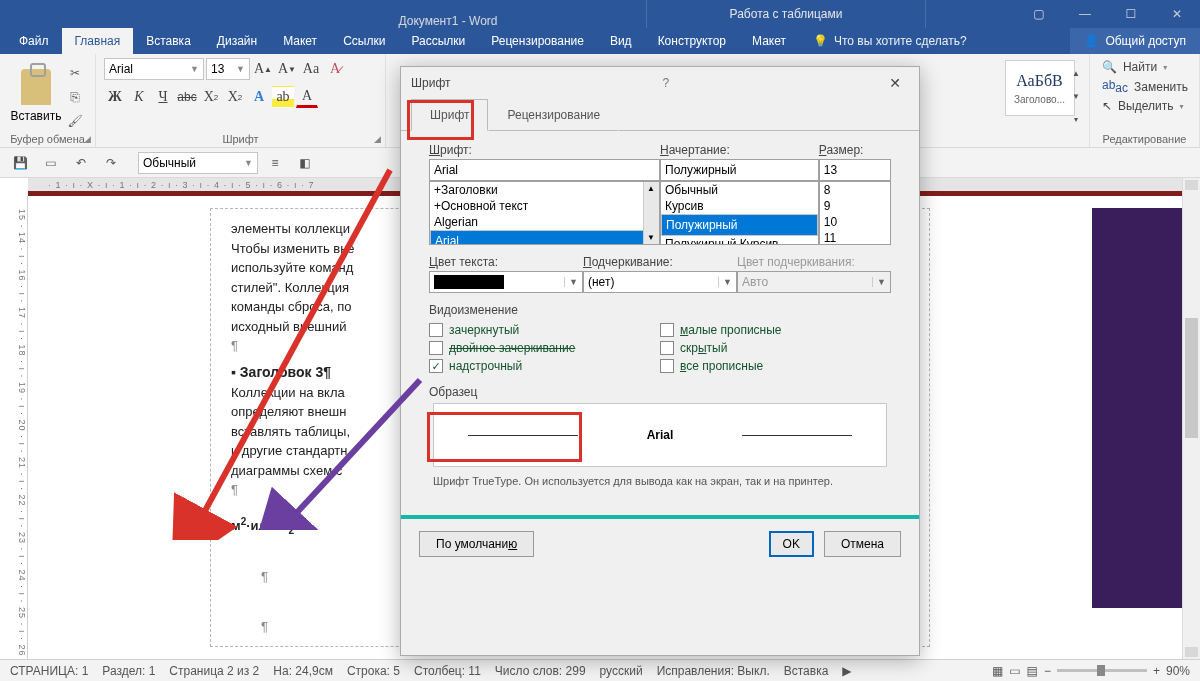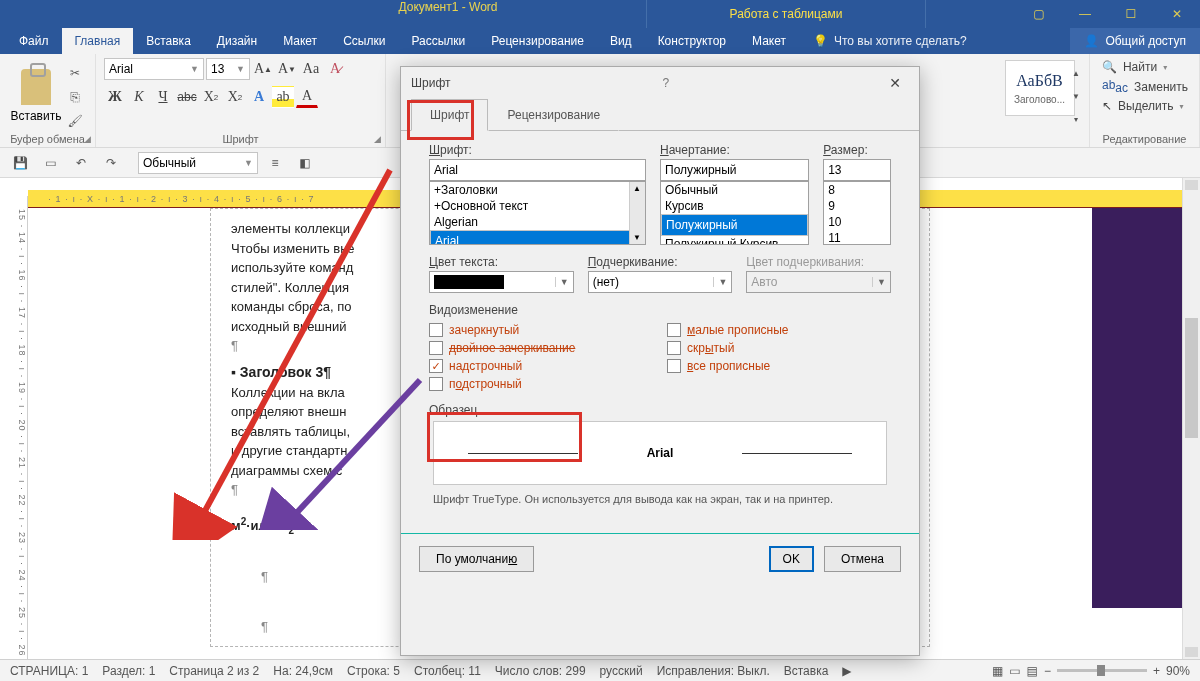--- a/index.html
+++ b/index.html
@@ -1,17 +1,17 @@
 <!DOCTYPE html>
 <html><head>
 <meta charset="utf-8">
 <style>
 *{box-sizing:border-box;margin:0;padding:0;font-family:"Segoe UI",Arial,sans-serif;font-size:12px;user-select:none}
 body{background:#fff;width:1200px;height:681px;overflow:hidden;position:relative}
-.titlebar{height:28px;background:#2b579a;display:flex;align-items:flex-start;color:#fde047}
+.titlebar{height:28px;background:#2b579a;display:flex;align-items:flex-end;color:#e5e5e5}
 .titlebar .title{flex:1;text-align:center;opacity:.9}
 .titlebar .tools{width:280px;text-align:center;border-left:1px solid #446faa;border-right:1px solid #446faa;line-height:28px}
 .titlebar .winbtns{display:flex}
 .winbtn{width:46px;height:28px;display:flex;align-items:center;justify-content:center;opacity:.85}
 .ribbon-tabs{height:26px;background:#2b579a;display:flex;align-items:stretch;color:#fff;padding-left:6px}
 .rtab{padding:0 13px;display:flex;align-items:center;cursor:pointer}
 .rtab.active{background:#f3f3f3;color:#2b579a}
 .tell{margin-left:14px;display:flex;align-items:center;gap:6px;opacity:.9}
 .share{margin-left:auto;padding:0 14px;display:flex;align-items:center;gap:6px;background:#3b67aa}
 .ribbon{height:94px;background:#f3f3f3;border-bottom:1px solid #d9d9d9;display:flex}
@@ -25,21 +25,21 @@
 .row{display:flex;align-items:center;gap:2px}
 .sel{height:22px;border:1px solid #c5c5c5;background:#fff;display:flex;align-items:center;padding:0 4px;gap:4px}
 .sel .dd{margin-left:auto;color:#888;font-size:9px}
 .fmtbtn{width:22px;height:22px;border:1px solid transparent;display:flex;align-items:center;justify-content:center;font-family:"Times New Roman";font-size:14px;color:#444}
 .stylebox{width:70px;height:56px;border:1px solid #d0d0d0;background:#fff;display:flex;flex-direction:column;align-items:center;justify-content:center;margin:2px}
 .editgrp{width:110px}
 .editrow{display:flex;align-items:center;gap:6px;padding:2px 4px;color:#444}
 .qat{height:30px;background:#f3f3f3;border-bottom:1px solid #d9d9d9;display:flex;align-items:center;gap:4px;padding:0 8px}
 .qbtn{width:26px;height:24px;display:flex;align-items:center;justify-content:center;color:#555}
 .doc-area{position:absolute;top:178px;left:0;right:18px;bottom:22px;background:#fff;overflow:hidden}
-.ruler-h{position:absolute;top:12px;left:28px;right:0;height:18px;background:#fde047;border-bottom:1px solid #7f1d1d;font-size:9px;color:#777;display:flex;align-items:center;padding-left:20px;letter-spacing:1px}
+.ruler-h{position:absolute;top:0;left:28px;right:0;height:18px;background:#e5e5e5;border-bottom:5px solid #7f1d1d;font-size:9px;color:#777;display:flex;align-items:center;padding-left:20px;letter-spacing:1px}
 .ruler-v{position:absolute;top:18px;left:0;width:28px;bottom:0;background:#fff;border-right:1px solid #cfcfcf;font-size:9px;color:#777;writing-mode:vertical-rl;text-align:center;padding-top:10px;letter-spacing:1px}
 .page{position:absolute;top:30px;left:210px;width:720px;background:#fff;border:1px dashed #b5b5b5;padding:10px 20px;font-family:Arial;color:#222}
 .page p{font-size:13px;line-height:1.5}
 .page .h3{font-weight:bold;font-size:14px;margin-top:6px}
 .page .pil{color:#888}
 .formula{font-weight:bold;font-size:14px;margin-top:14px}
 .formula sup{font-size:10px}
 .formula sub{font-size:10px}
 .sidepanel{position:absolute;right:0;top:30px;width:90px;height:400px;background:#3a1e5c}
 .statusbar{position:absolute;bottom:0;left:0;right:0;height:22px;background:#f3f3f3;border-top:1px solid #d0d0d0;display:flex;align-items:center;gap:14px;padding:0 10px;color:#555;font-size:11px}
@@ -57,31 +57,31 @@
 .dlg-tabs{display:flex;padding:0 10px}
 .dtab{padding:8px 18px;background:#f0f0f0;border:1px solid transparent;border-bottom:1px solid #bbb;color:#555}
 .dtab.active{background:#f0f0f0;border:1px solid #bbb;border-bottom:1px solid #f0f0f0;z-index:2}
 .dlg-body{padding:12px 28px;border-top:1px solid #bbb;margin-top:-1px}
 .flab{color:#444;margin-bottom:2px}
 .flab u{text-decoration:underline}
 .tbox{height:22px;border:1px solid #a0a0a0;background:#fff;padding:2px 4px;width:100%}
 .lbox{border:1px solid #a0a0a0;background:#fff;height:64px;overflow:hidden;position:relative}
 .lbox .it{padding:1px 4px;white-space:nowrap}
 .lbox .it.sel{background:#0078d7;color:#fff}
-.cols{display:flex;gap:14px}
+.cols{display:flex;}
 .cols>div{display:flex;flex-direction:column}
 .ddl{height:22px;border:1px solid #a0a0a0;background:#fff;display:flex;align-items:center;padding:0 4px}
 .ddl .dd{margin-left:auto;color:#666;font-size:9px;border-left:1px solid #ccc;padding-left:4px}
 .fieldset-lbl{color:#444;margin:10px 0 4px}
-.chk{display:flex;align-items:center;gap:6px;padding:2px 0;color:#c2410c}
+.chk{display:flex;align-items:center;gap:6px;padding:2px 0;color:#14532d}
 .chkbox{width:14px;height:14px;border:1px solid #888;background:#fff;display:flex;align-items:center;justify-content:center;font-size:11px}
 .preview{border:1px solid #c8c8c8;height:64px;margin:0 4px;display:flex;align-items:center;justify-content:space-around;background:#fff}
 .preview .ul{border-bottom:1px solid #333;width:110px}
 .helptxt{color:#555;padding:8px 4px;font-size:11px}
-.dlg-foot{display:flex;gap:10px;padding:12px 18px;border-top:1px solid #14b8a6;margin-top:8px}
+.dlg-foot{display:flex;gap:10px;padding:12px 18px;border-top:4px solid #14b8a6;margin-top:8px}
 .btn{height:26px;padding:0 16px;border:1px solid #999;background:#e9e9e9;display:flex;align-items:center}
 .btn.primary{border:2px solid #0067c0;padding:0 12px}
 .redbox{position:absolute;border:3px solid #d9322a;z-index:80;pointer-events:none}
 .arrow{position:absolute;z-index:70;pointer-events:none}
 .lsb{position:absolute;left:2px;right:2px;height:10px;background:#d8d8d8}
 </style>
 </head>
 <body>
 
 <div class="titlebar">
@@ -320,24 +320,20 @@
             <span>зачеркнутый</span>
           </label>
         <label class="chk">
             <span class="chkbox"></span>
             <span><s>двойное зачеркивание</s></span>
           </label>
         <label class="chk">
             <span class="chkbox">✓</span>
             <span>на<u>д</u>строчный</span>
           </label>
-        <label class="chk">
-            <span class="chkbox"></span>
-            <span>п<u>о</u>дстрочный</span>
-          </label>
       </div>
       <div style="flex:1">
         <label class="chk">
             <span class="chkbox"></span>
             <span><u>м</u>алые прописные</span>
           </label>
         <label class="chk">
             <span class="chkbox"></span>
             <span>скр<u>ы</u>тый</span>
           </label>

